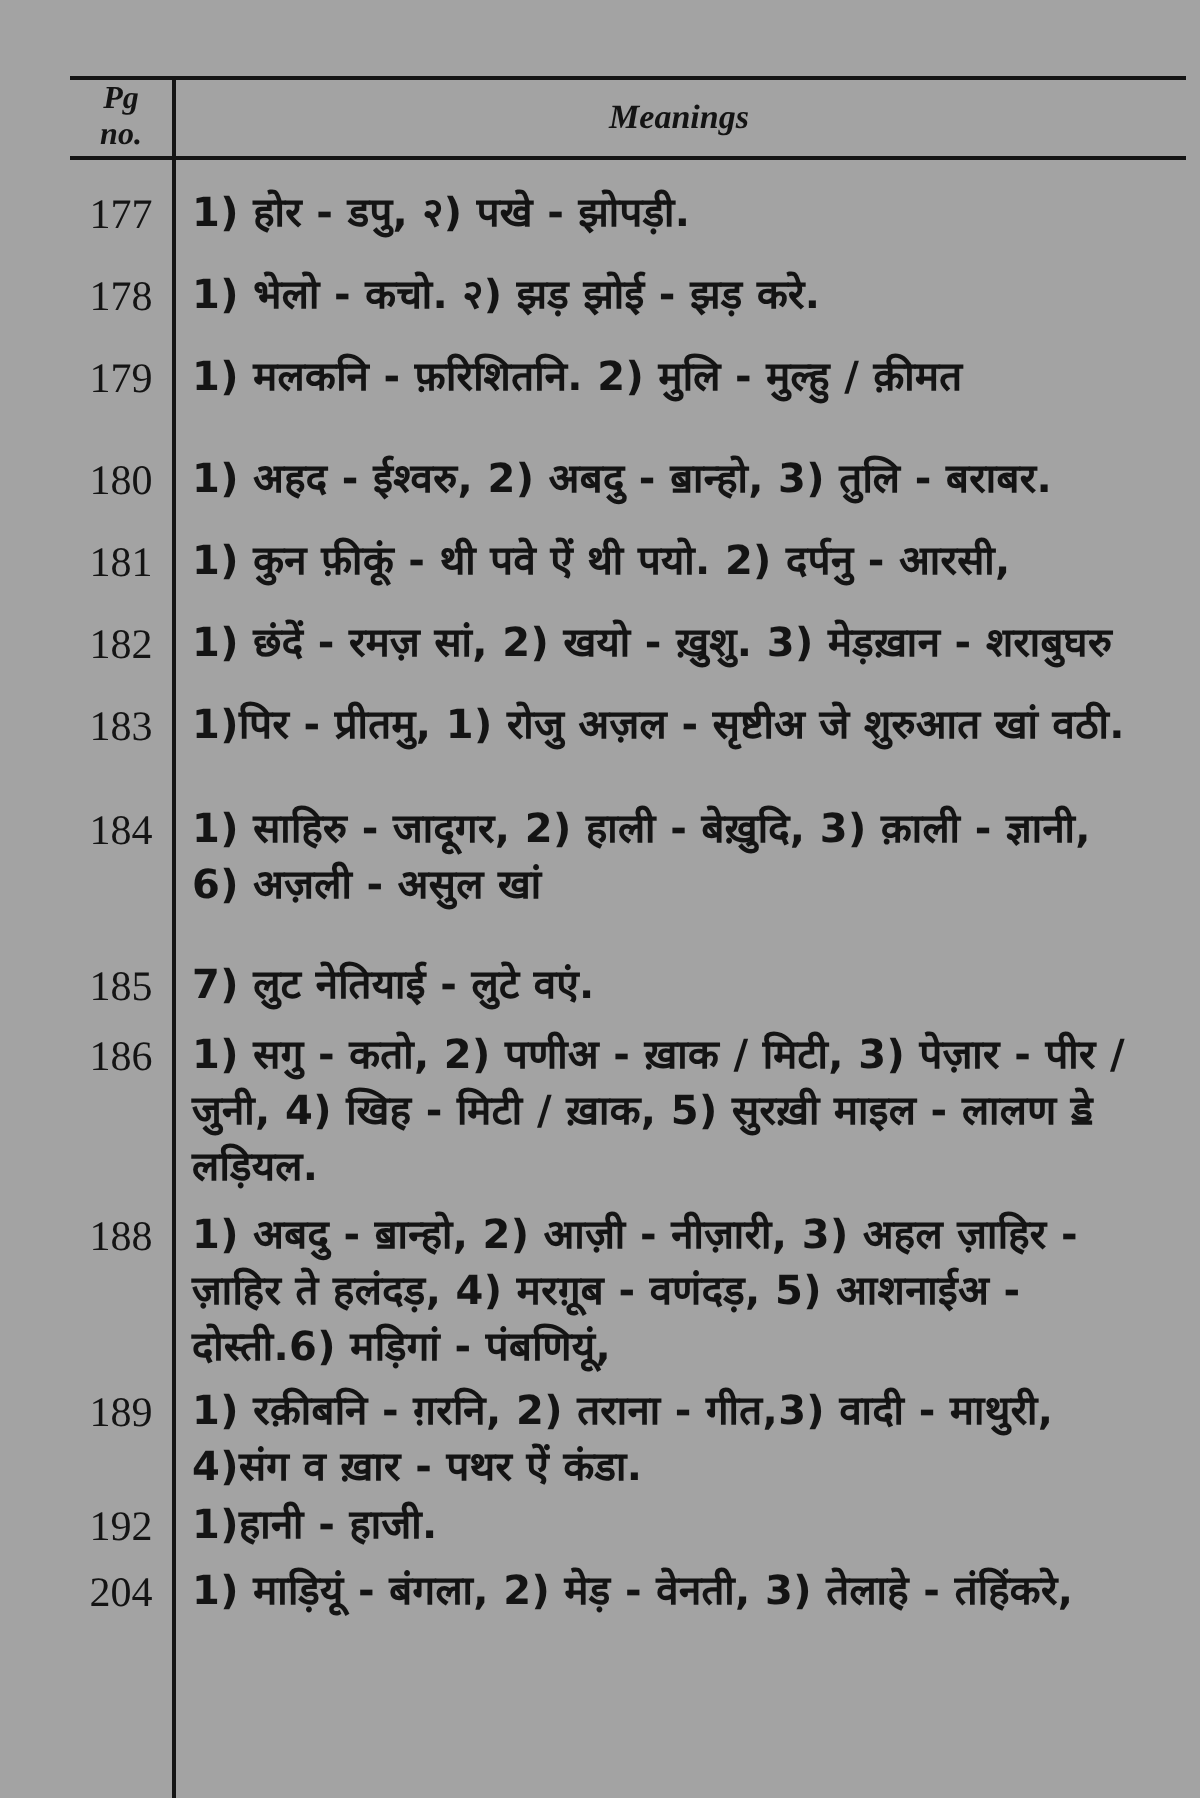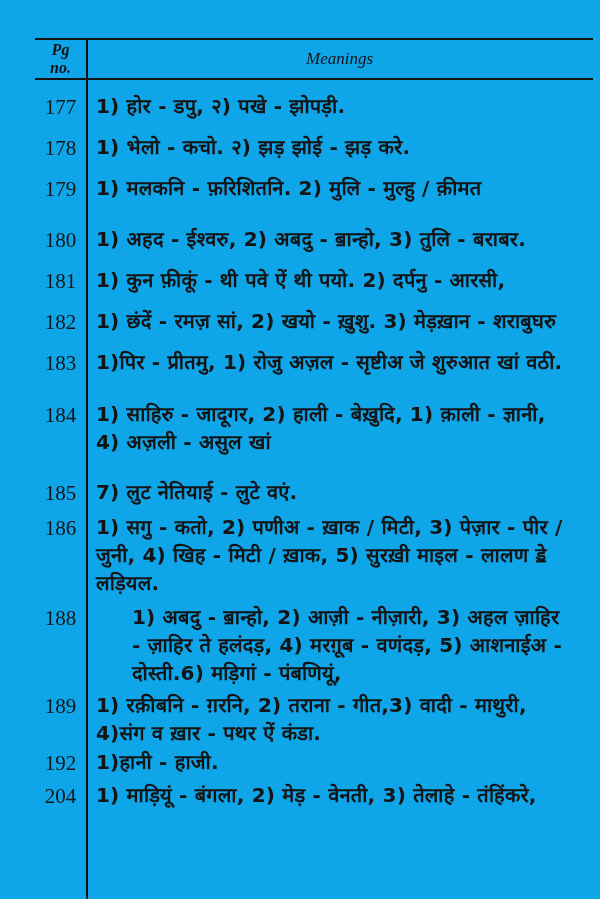--- a/index.html
+++ b/index.html
@@ -1,19 +1,19 @@
 <!DOCTYPE html>
 <html><head>
 <meta charset="utf-8">
 <style>
   html,body{margin:0;padding:0;}
   .sheet{
     position:relative;
     width:600px;height:899px;
-    background:#0ea5e9;
+    background:#a3a3a3;
     color:#141414;
     overflow:hidden;
     font-family:"DejaVu Sans",sans-serif;
   }
   .table{
     position:absolute;
     left:35px;top:38px;
     width:558px;bottom:0;
   }
   
@@ -39,30 +39,30 @@
     font-style:italic;
     font-weight:700;
     font-size:16px;
     line-height:18px;
   }
   .header-meanings{
     flex:1;
     text-align:center;
     font-family:"Liberation Serif",serif;
     font-style:italic;
-    font-weight:400;
+    font-weight:700;
     font-size:17px;
   }
   .body{display:block;}
   .row{display:flex;margin-top:12px;}
   .body .row:nth-child(4){margin-top:22px;}
   .body .row:nth-child(8){margin-top:23px;}
   .body .row:nth-child(9){margin-top:22px;justify-content:center;}
   .body .row:nth-child(10){margin-top:6px;}
-  .body .row:nth-child(11){margin-top:6px;gap:36px;}
+  .body .row:nth-child(11){margin-top:6px;}
   .body .row:nth-child(12){margin-top:4px;justify-content:flex-end;}
   .body .row:nth-child(13){margin-top:1px;}
   .body .row:nth-child(14){margin-top:4px;}
   .pg{
     width:51px;
     flex-shrink:0;
     text-align:center;
     font-family:"Liberation Serif",serif;
     font-size:21px;
     line-height:28px;
@@ -124,21 +124,21 @@
     <div class="meaning">1) छंदें - रमज़ सां, 2) खयो - ख़ुशु. 3) मेड़ख़ान - शराबुघरु</div>
   </div>
 
   <div class="row">
     <div class="pg">183</div>
     <div class="meaning">1)पिर - प्रीतमु, 1) रोजु अज़ल - सृष्टीअ जे शुरुआत खां वठी.</div>
   </div>
 
   <div class="row">
     <div class="pg">184</div>
-    <div class="meaning">1) साहिरु - जादूगर, 2) हाली - बेख़ुदि, 1) क़ाली - ज्ञानी, 4) अज़ली - असुल खां</div>
+    <div class="meaning">1) साहिरु - जादूगर, 2) हाली - बेख़ुदि, 3) क़ाली - ज्ञानी, 6) अज़ली - असुल खां</div>
   </div>
 
   <div class="row">
     <div class="pg">185</div>
     <div class="meaning">7) लुट नेतियाई - लुटे वएं.</div>
   </div>
 
   <div class="row">
     <div class="pg">186</div>
     <div class="meaning">1) सगु - कतो, 2) पणीअ - ख़ाक / मिटी, 3) पेज़ार - पीर / जुनी, 4) खिह - मिटी / ख़ाक, 5) सुरख़ी माइल - लालण ॾे लड़ियल.</div>

